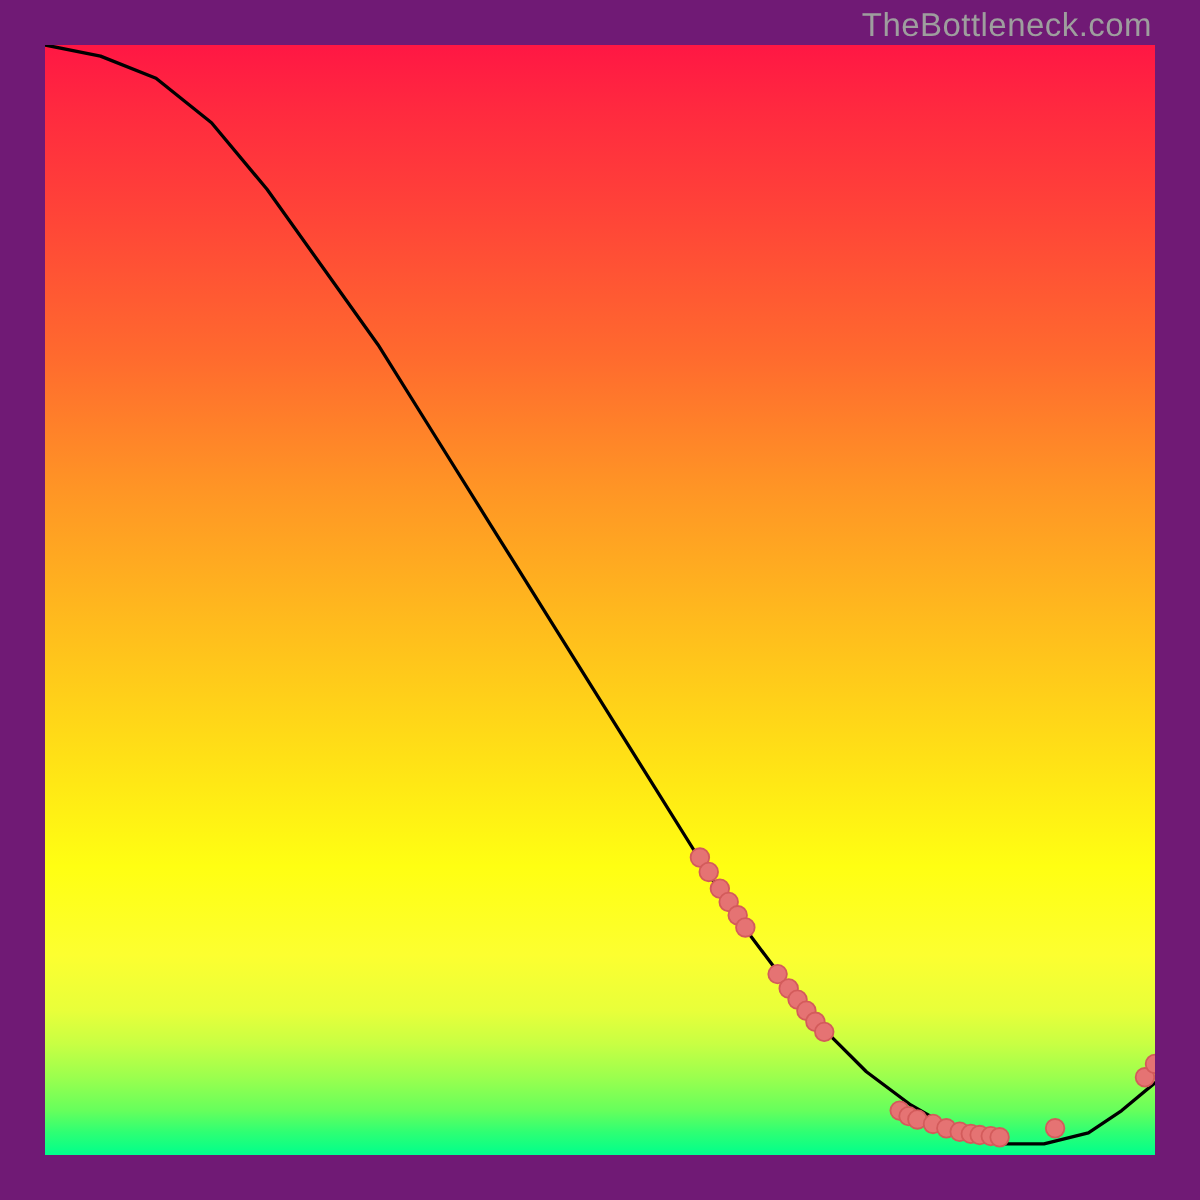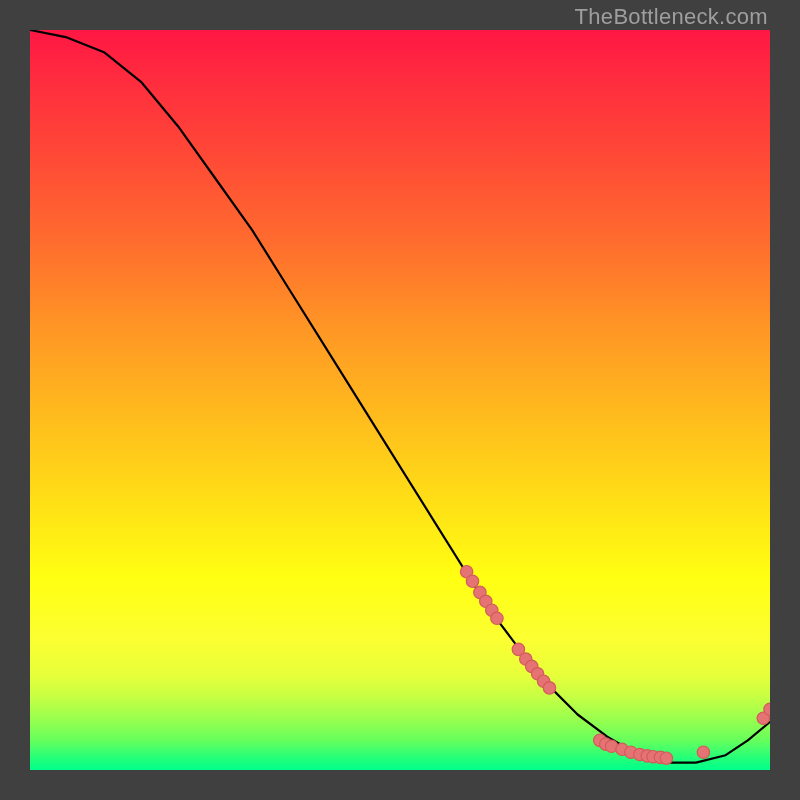--- a/index.html
+++ b/index.html
@@ -8,21 +8,21 @@
     width: 800px;
     height: 800px;
     background: #000;
     overflow: hidden;
     font-family: Arial, Helvetica, sans-serif;
   }
   .frame {
     position: relative;
     width: 800px;
     height: 800px;
-    background: #404040;
+    background: #701a75;
   }
   .plot {
     position: absolute;
     left: 30px;
     top: 30px;
     width: 740px;
     height: 740px;
     
     background: linear-gradient(
       to bottom,

